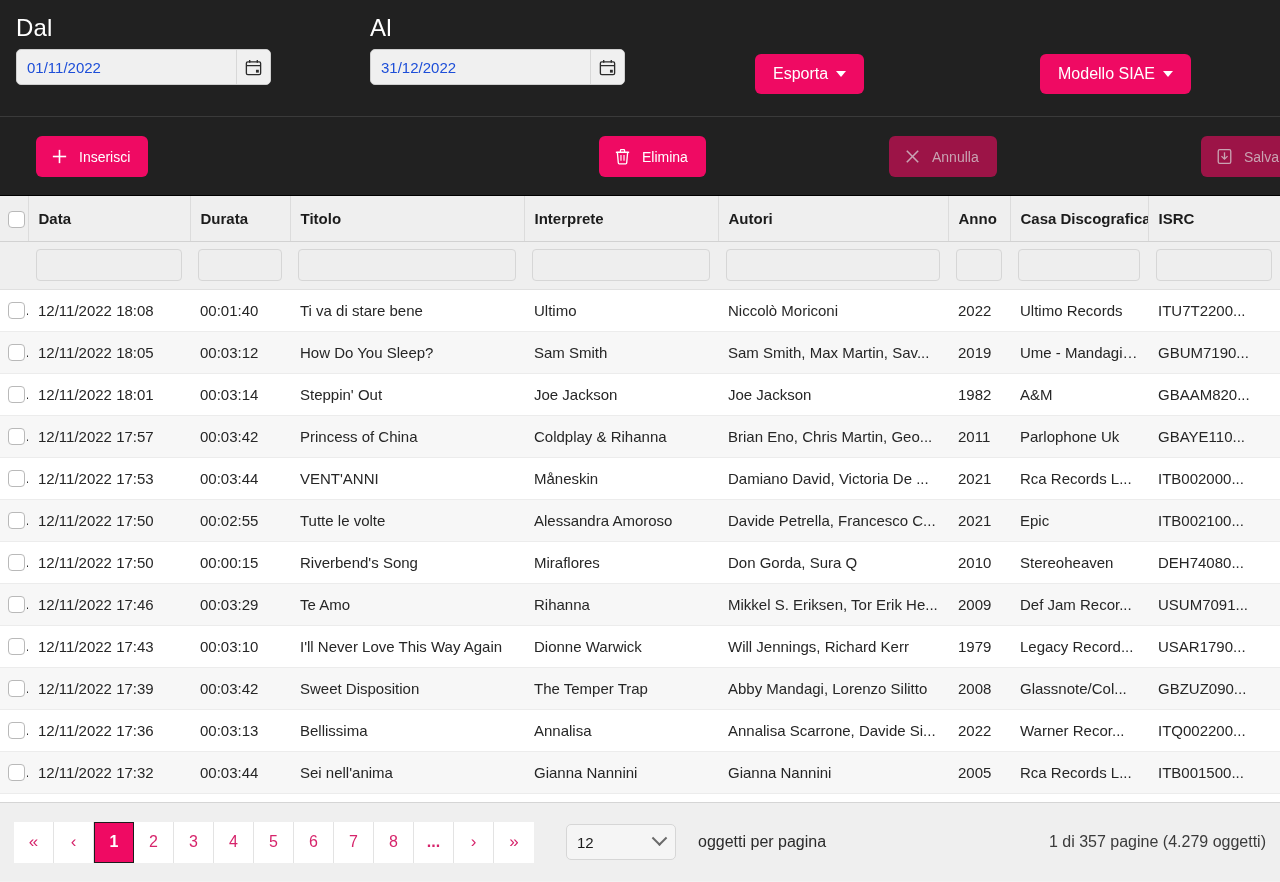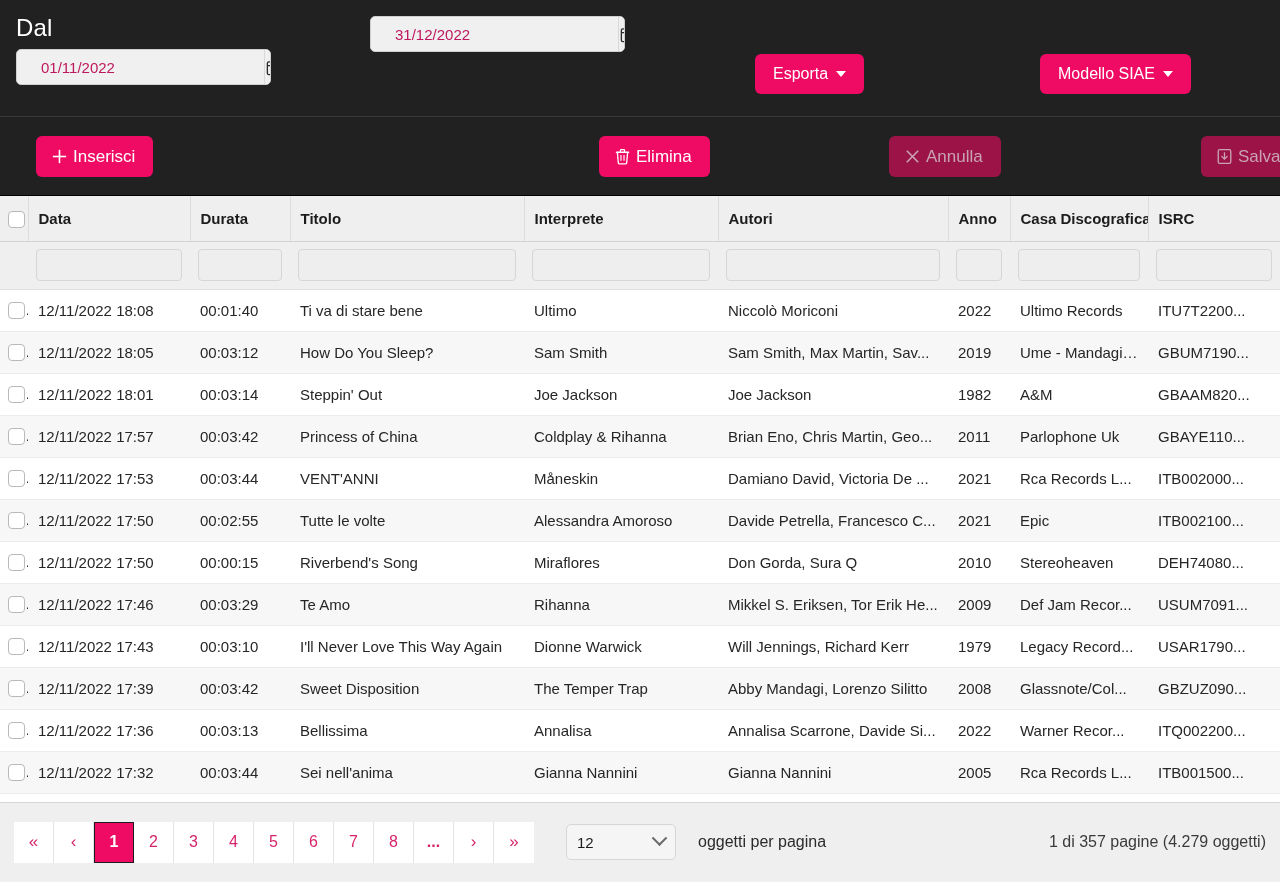--- a/index.html
+++ b/index.html
@@ -35,22 +35,22 @@
     border: 1px solid #cfcfcf;
     border-radius: 5px;
     overflow: hidden;
   }
   .date-input {
     flex: 1;
     border: 0;
     background: transparent;
     font-family: "Liberation Sans", sans-serif;
     font-size: 15px;
-    color: #be185d;
-    padding: 0 24px;
+    color: #1d4ed8;
+    padding: 0 10px;
     outline: none;
   }
   .cal-btn {
     width: 38px;
     background: #f0f0f0;
     border: 0;
     border-left: 1px solid #d8d8d8;
     display: flex;
     align-items: center;
     justify-content: center;
@@ -91,24 +91,24 @@
   .tb-btn {
     position: absolute;
     top: 19px;
     height: 41px;
     background: #ef0a63;
     color: #ffffff;
     border: 0;
     border-radius: 6px;
     padding: 0 18px 0 14px;
     font-family: "Liberation Sans", sans-serif;
-    font-size: 17px;
+    font-size: 14px;
     display: flex;
     align-items: center;
-    gap: 4px;
+    gap: 10px;
     cursor: pointer;
     white-space: nowrap;
   }
   .tb-btn.disabled {
     background: #9c1447;
     color: #c9a3b2;
     cursor: default;
   }
   .tb-btn svg { display: block; }
 
@@ -266,20 +266,21 @@
           <line x1="2.5" y1="8" x2="17.5" y2="8" stroke="#2b2b2b" stroke-width="1.4"></line>
           <line x1="6" y1="2" x2="6" y2="5" stroke="#2b2b2b" stroke-width="1.4"></line>
           <line x1="14" y1="2" x2="14" y2="5" stroke="#2b2b2b" stroke-width="1.4"></line>
           <rect x="12.6" y="12.4" width="3" height="3" fill="#2b2b2b"></rect>
         </svg>
       </button>
     </div>
   </div>
 
   <div class="field-group" style="left:370px;">
+    <div class="field-label">Al</div>
     <div class="date-wrap">
       <input class="date-input" value="31/12/2022" style="">
       <button class="cal-btn">
         <svg width="19" height="19" viewBox="0 0 20 20">
           <rect x="2.5" y="4" width="15" height="13.5" rx="1.5" fill="none" stroke="#2b2b2b" stroke-width="1.4"></rect>
           <line x1="2.5" y1="8" x2="17.5" y2="8" stroke="#2b2b2b" stroke-width="1.4"></line>
           <line x1="6" y1="2" x2="6" y2="5" stroke="#2b2b2b" stroke-width="1.4"></line>
           <line x1="14" y1="2" x2="14" y2="5" stroke="#2b2b2b" stroke-width="1.4"></line>
           <rect x="12.6" y="12.4" width="3" height="3" fill="#2b2b2b"></rect>
         </svg>

